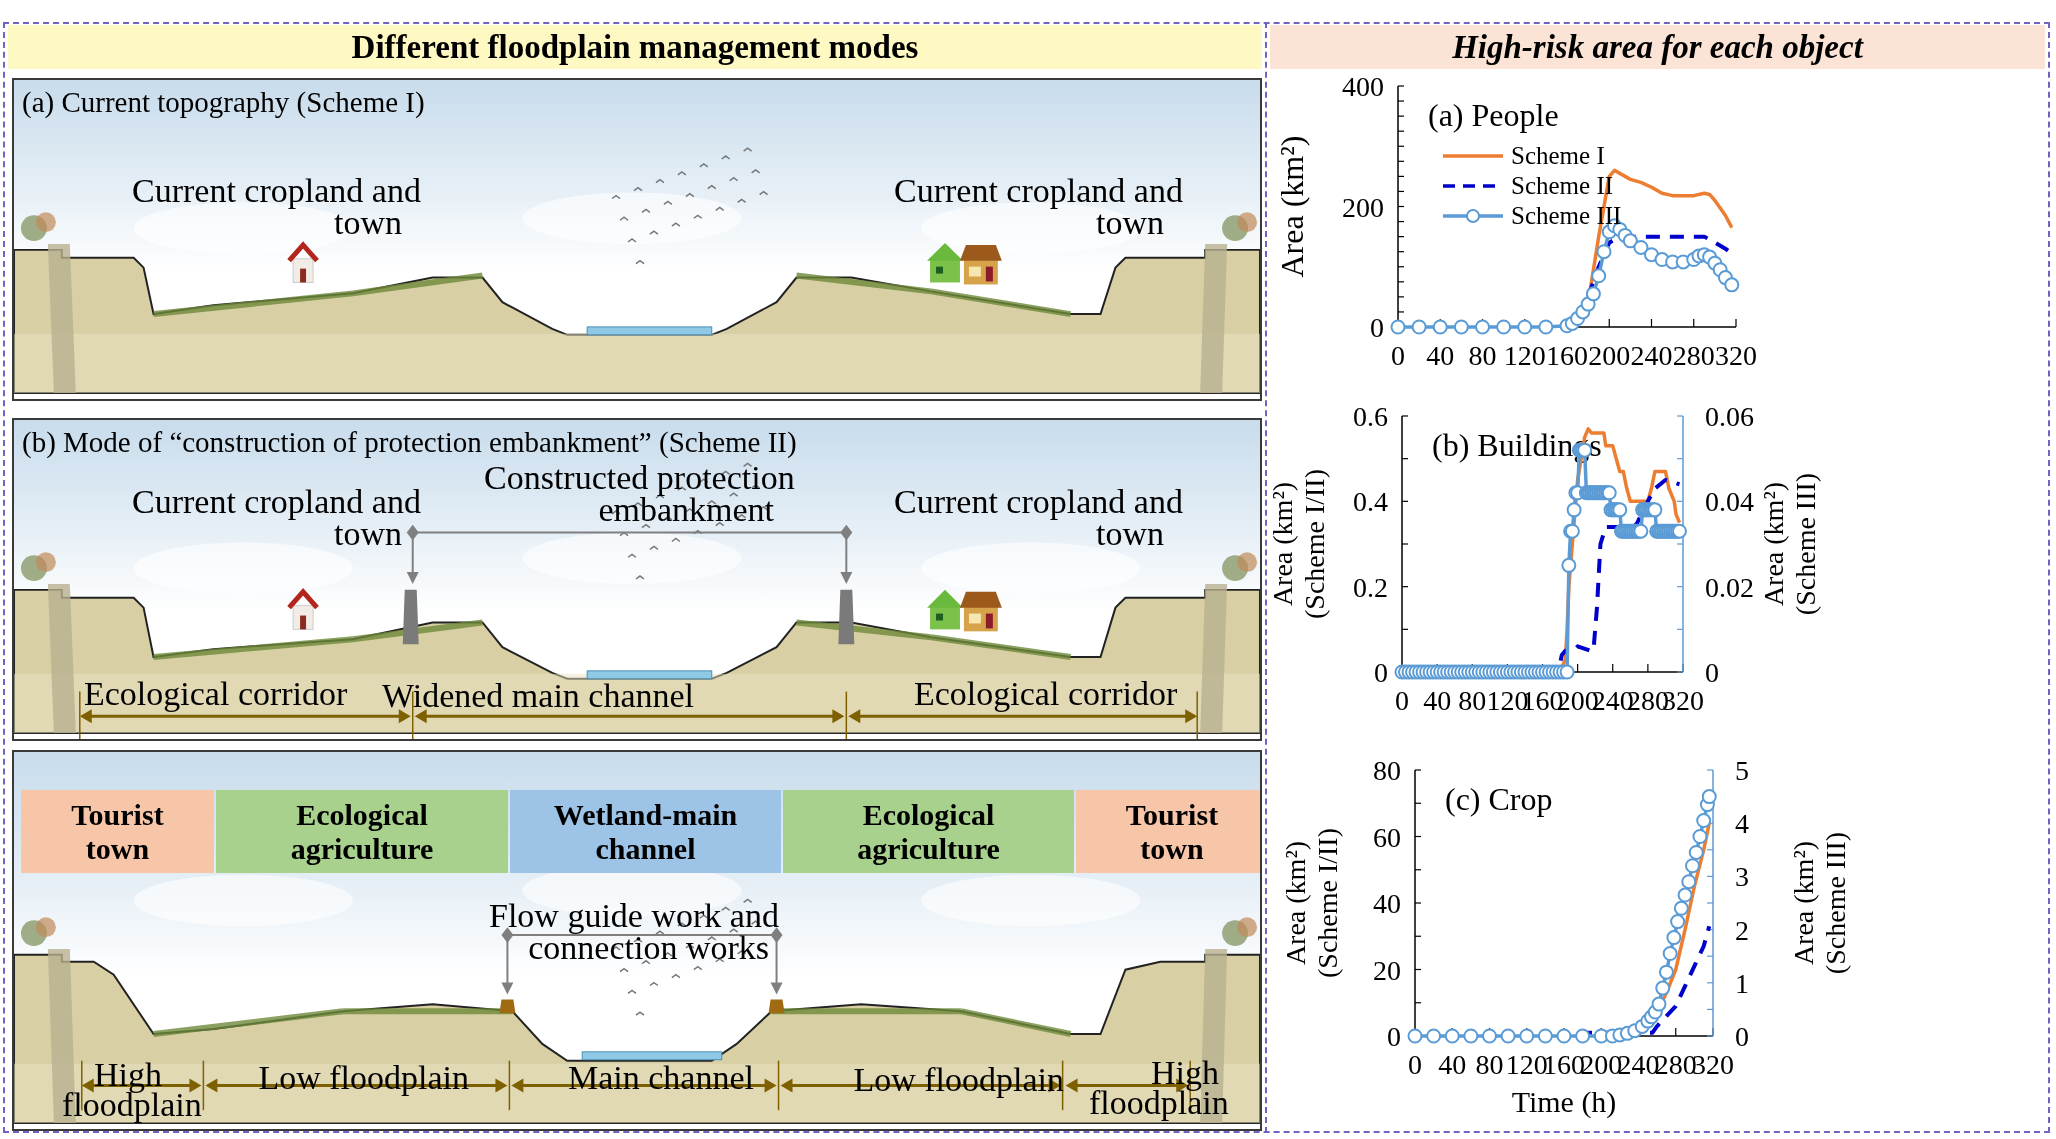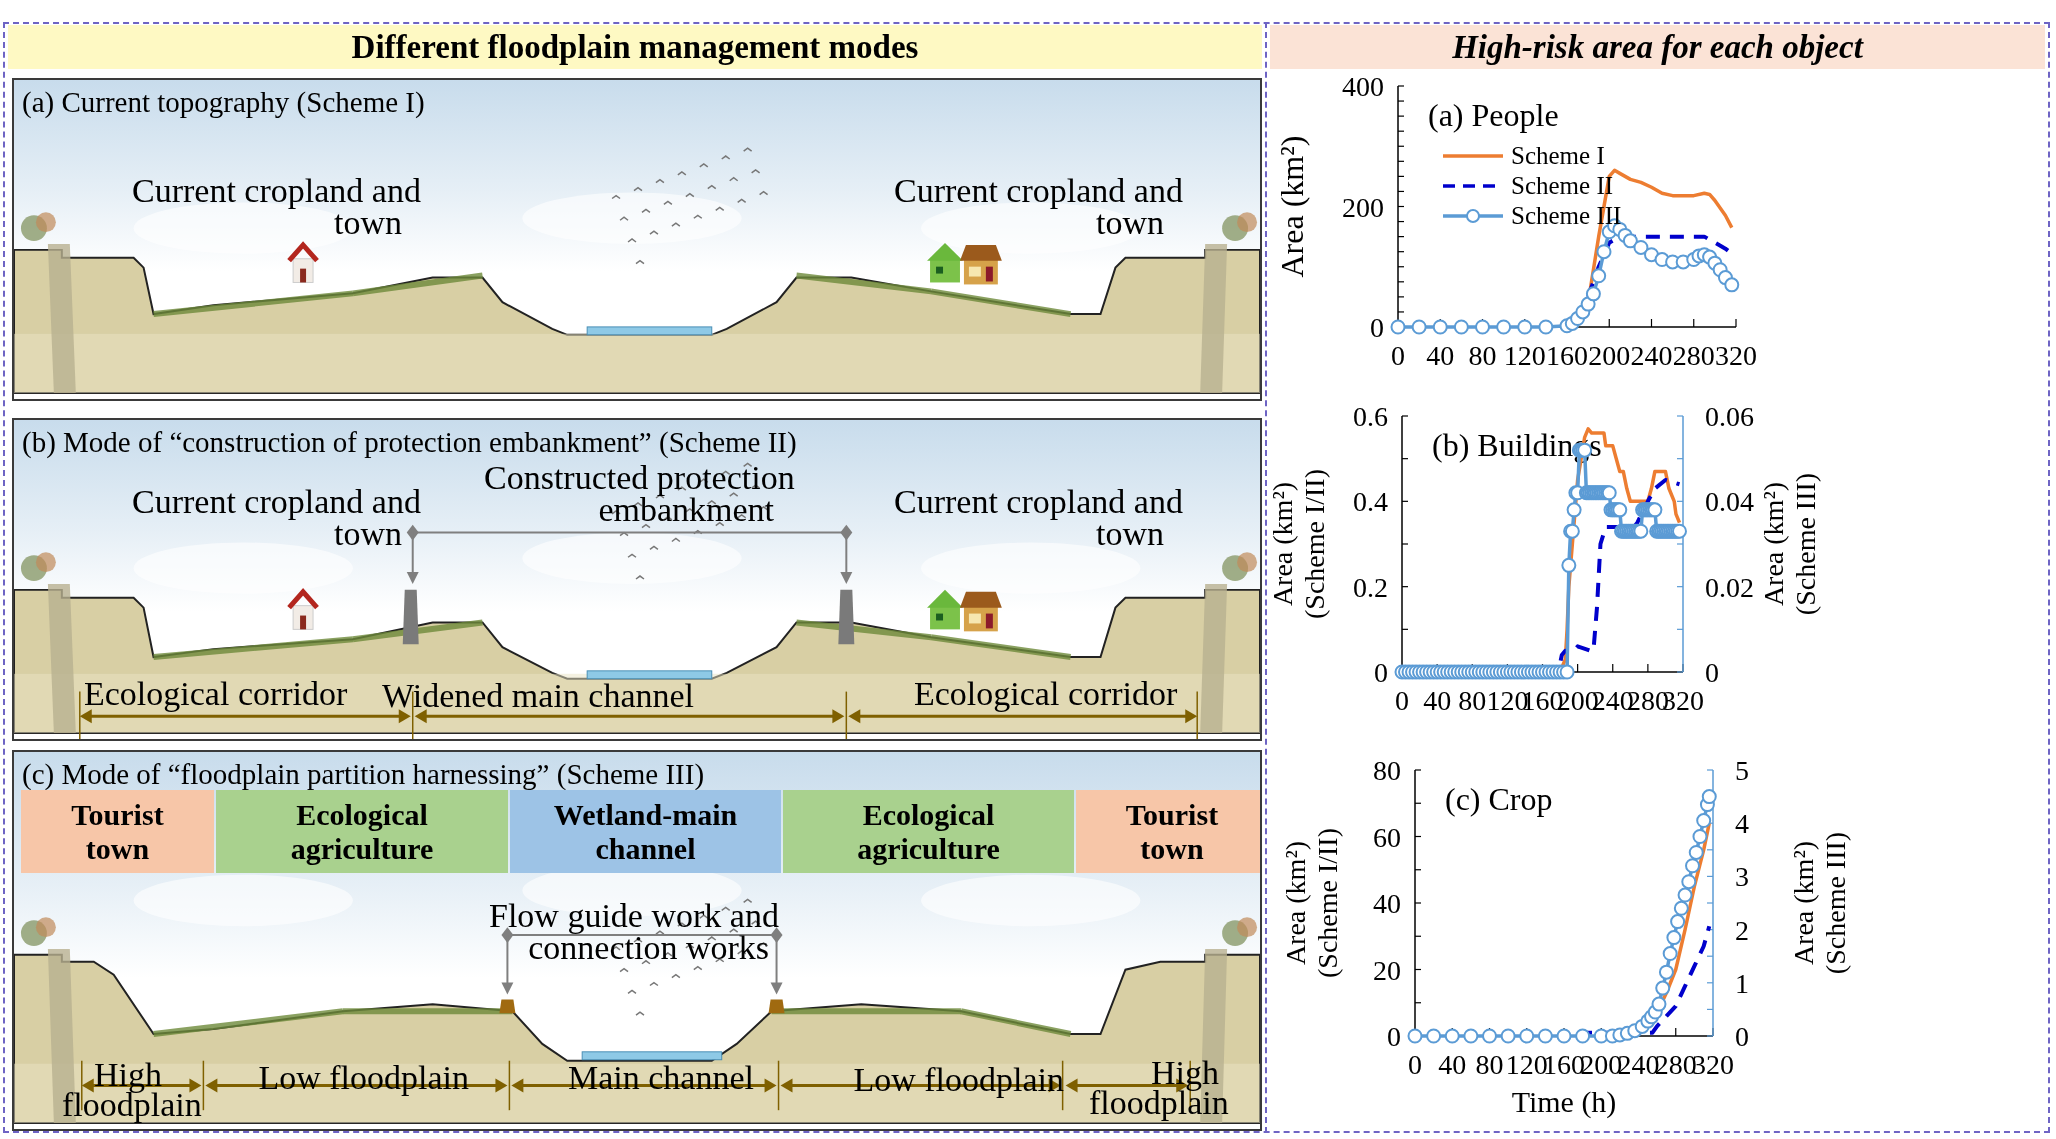--- a/index.html
+++ b/index.html
@@ -245,21 +245,20 @@
       <path d="M1059,337 L1174,337" stroke="#7f6000" stroke-width="3"></path>
       <path d="M1055,337 l12,-7 l0,14 Z" fill="#7f6000"></path>
       <path d="M1178,337 l-12,-7 l0,14 Z" fill="#7f6000"></path>
       <path d="M68,312 L68,362" stroke="#7f6000" stroke-width="1.5"></path>
       <path d="M190,312 L190,362" stroke="#7f6000" stroke-width="1.5"></path>
       <path d="M497,312 L497,362" stroke="#7f6000" stroke-width="1.5"></path>
       <path d="M767,312 L767,362" stroke="#7f6000" stroke-width="1.5"></path>
       <path d="M1052,312 L1052,362" stroke="#7f6000" stroke-width="1.5"></path>
       <path d="M1180,312 L1180,362" stroke="#7f6000" stroke-width="1.5"></path>
     </svg>
-  <div class="panel-title">(c) Mode of “floodplain partition harnessing” (Scheme III)</div>
   <div class="band" style="left: 7px; width: 193px; background: rgb(247, 198, 168);">
     <div>
         <div>Tourist</div>
         <div>town</div>
       </div>
   </div>
   <div class="band" style="left: 202px; width: 292px; background: rgb(169, 209, 142);">
     <div>
         <div>Ecological</div>
         <div>agriculture</div>

